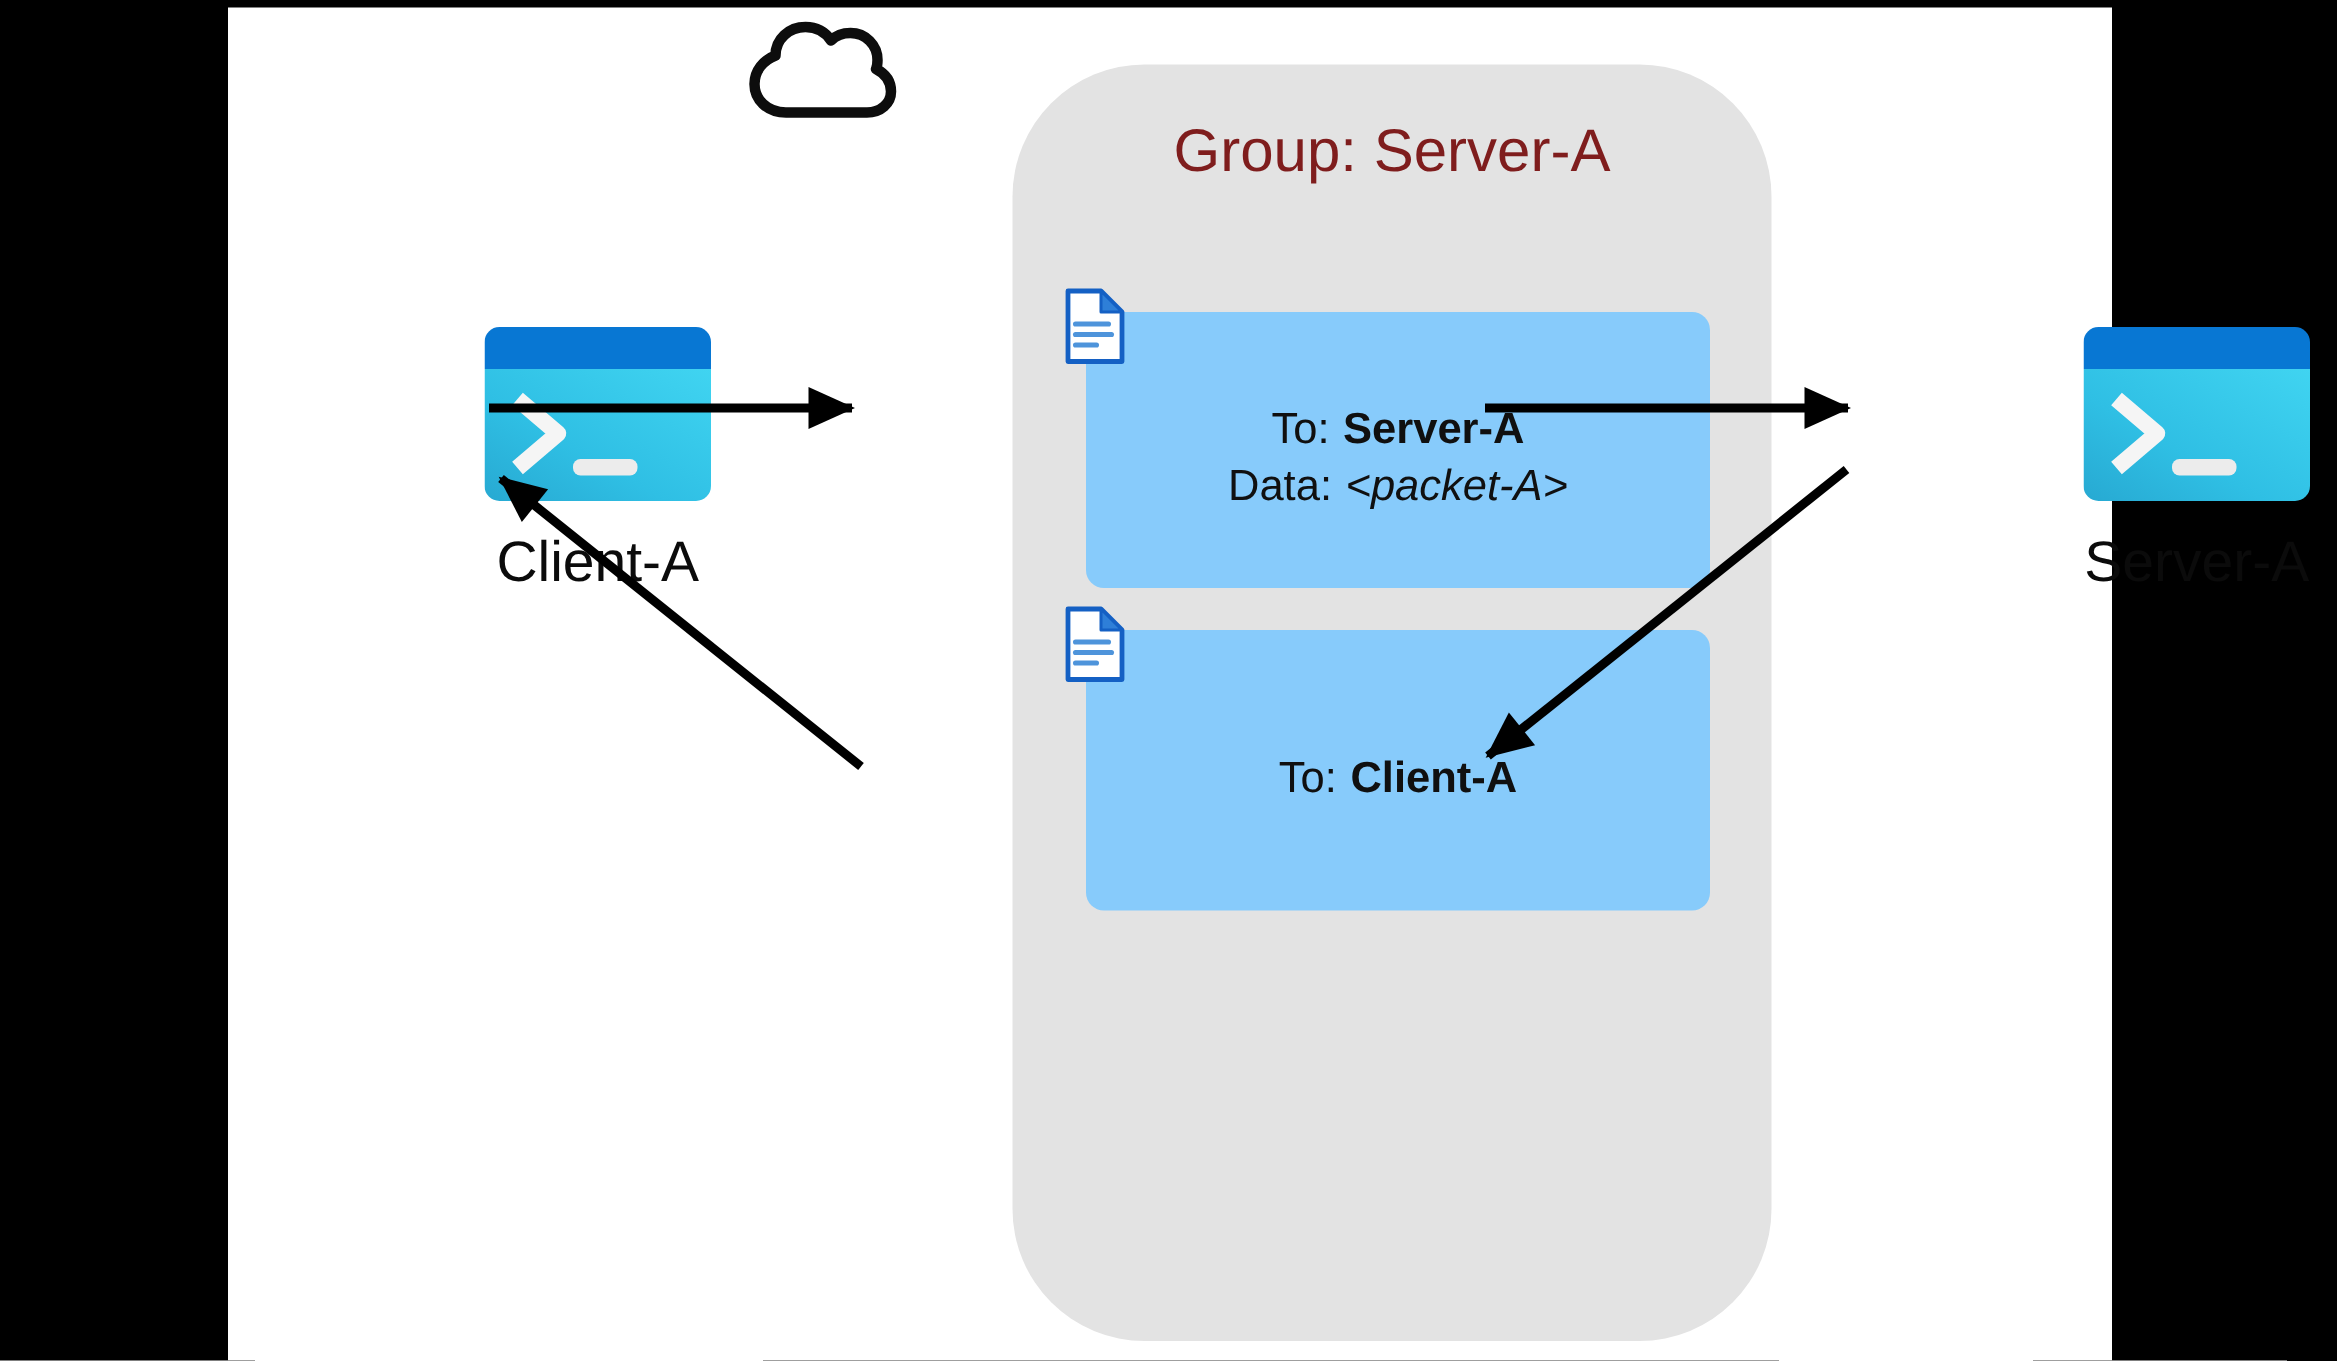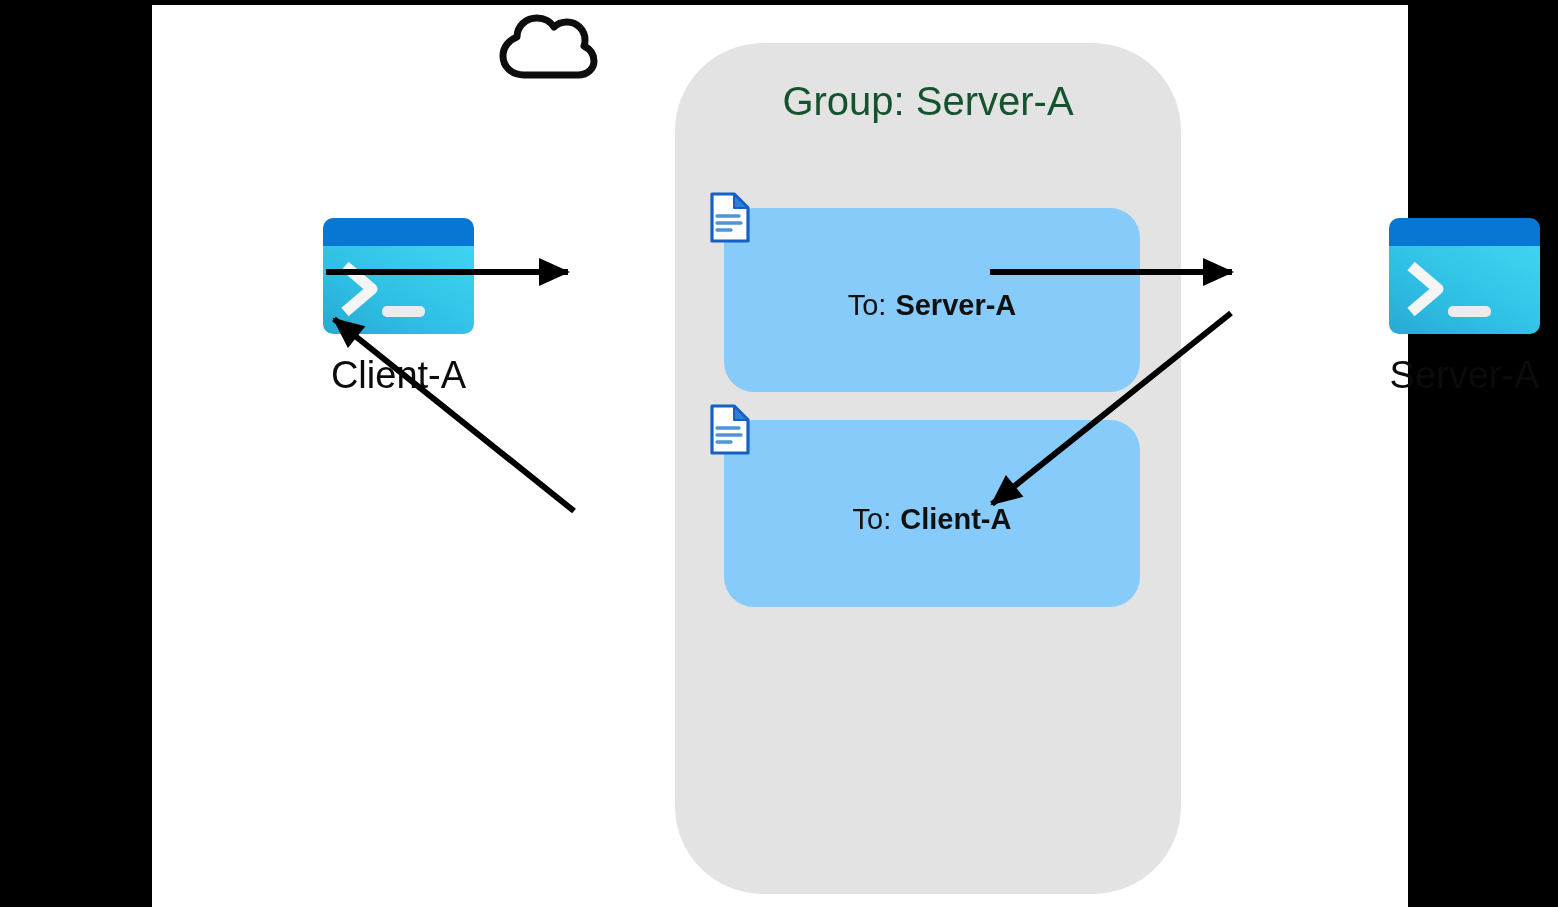--- a/index.html
+++ b/index.html
@@ -12,32 +12,32 @@
   .stage{position:absolute;left:152px;top:5px;width:1256px;height:902px;background:#fff;}
 
   
   .group{
     position:absolute;left:523px;top:38px;width:506px;height:851px;
     background:var(--group_fill,#E3E3E3);
     border-radius:88px;
   }
   .group-title{
     position:absolute;top:36px;left:0;width:100%;
-    text-align:center;font-size:40px;color:#14532d;
+    text-align:center;font-size:40px;color:#7f1d1d;
     white-space:nowrap;
   }
 
   
   .cloud{position:absolute;left:498px;top:11px;width:100px;height:74px;}
 
   
   .card{
     position:absolute;left:572px;width:416px;
     background:var(--message_fill,#87CBFB);
-    border-radius:30px;
+    border-radius:12px;
     display:flex;flex-direction:column;align-items:center;justify-content:center;
     padding-top:10px;box-sizing:border-box;
   }
   .card.card-1{top:203px;height:184px;}
   .card.card-2{top:415px;height:187px;}
   .card .line{font-size:29px;line-height:38px;color:#101010;white-space:nowrap;}
   .card .lbl{margin-right:9px;}
   .card .to-val{font-weight:bold;}
   .card .data-val{font-style:italic;}
   .doc-icon{position:absolute;left:-16px;top:-16px;width:42px;height:51px;}
@@ -67,20 +67,23 @@
       <path d="M4 2 H26 L40 16 V49 H4 Z" fill="#fff" stroke="#1460C4" stroke-width="3.2" stroke-linejoin="round"></path>
       <path d="M26 2 L40 16 L26 16 Z" fill="#2E7FD8" stroke="#1460C4" stroke-width="2" stroke-linejoin="round"></path>
       <g stroke="#4E94DB" stroke-width="3.4" stroke-linecap="round">
         <line x1="9" y1="24" x2="31" y2="24"></line>
         <line x1="9" y1="31" x2="33" y2="31"></line>
         <line x1="9" y1="38" x2="23" y2="38"></line>
       </g>
     </svg>
     <div class="line">
       <span class="lbl">To:</span><span class="to-val">Server-A</span>
+    </div>
+    <div class="line">
+      <span class="lbl">Data:</span><span class="data-val">&lt;packet-A&gt;</span>
     </div>
   </div>
 
   <div class="card card-2" style="position:absolute;">
     <svg class="doc-icon" viewBox="0 0 42 51">
       <path d="M4 2 H26 L40 16 V49 H4 Z" fill="#fff" stroke="#1460C4" stroke-width="3.2" stroke-linejoin="round"></path>
       <path d="M26 2 L40 16 L26 16 Z" fill="#2E7FD8" stroke="#1460C4" stroke-width="2" stroke-linejoin="round"></path>
       <g stroke="#4E94DB" stroke-width="3.4" stroke-linecap="round">
         <line x1="9" y1="24" x2="31" y2="24"></line>
         <line x1="9" y1="31" x2="33" y2="31"></line>

